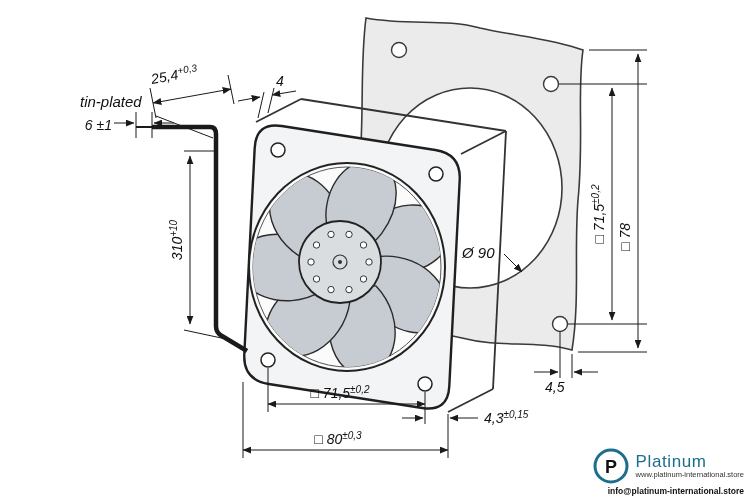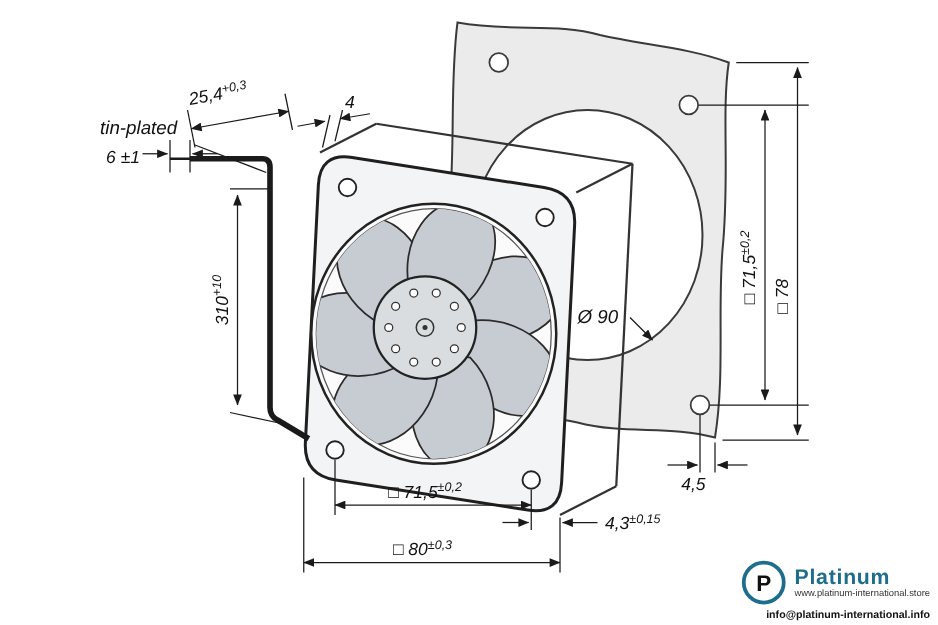--- a/index.html
+++ b/index.html
@@ -8,21 +8,21 @@
   svg{display:block;}
   text{font-family:"Liberation Sans",sans-serif;fill:#111;}
   .dimtxt{font-style:italic;font-size:14px;}
   .dimtxt .tol{font-size:10px;}
   .thin{stroke:#1a1a1a;stroke-width:1;fill:none;}
   
   .logo{position:absolute;right:6px;bottom:4px;display:flex;flex-direction:column;
         align-items:flex-end;gap:1px;}
   .logo-row{display:flex;align-items:center;gap:6px;}
   .logo-col{display:flex;flex-direction:column;align-items:flex-start;}
-  .brand{color:#1d6d8c;font-weight:bold;font-size:17px;letter-spacing:.6px;line-height:1.05;}
+  .brand{color:#1d6d8c;font-weight:normal;font-size:17px;letter-spacing:.6px;line-height:1.05;}
   .site{font-size:7.5px;color:#333;text-align:right;}
   .email{font-size:8.5px;color:#111;font-weight:bold;}
 </style>
 </head>
 <body>
 
 <div id="stage">
 <svg width="750" height="500" viewBox="0 0 750 500">
   <defs>
     <marker id="arr" viewBox="0 0 10 8" refX="9.5" refY="4" markerWidth="9" markerHeight="7" orient="auto-start-reverse">
@@ -182,15 +182,15 @@
   <div class="logo-row">
     <svg width="38" height="38" viewBox="0 0 38 38">
       <circle cx="19" cy="19" r="16" fill="none" stroke="#1d6d8c" stroke-width="3"></circle>
       <text x="19" y="25.5" text-anchor="middle" font-size="18" font-weight="bold" fill="#1d6d8c">P</text>
     </svg>
     <div class="logo-col">
       <div class="brand">Platinum</div>
       <div class="site">www.platinum-international.store</div>
     </div>
   </div>
-  <div class="email">info@platinum-international.info</div>
+  <div class="email">info@platinum-international.store</div>
 </div>
 </div>
 
 </body></html>

